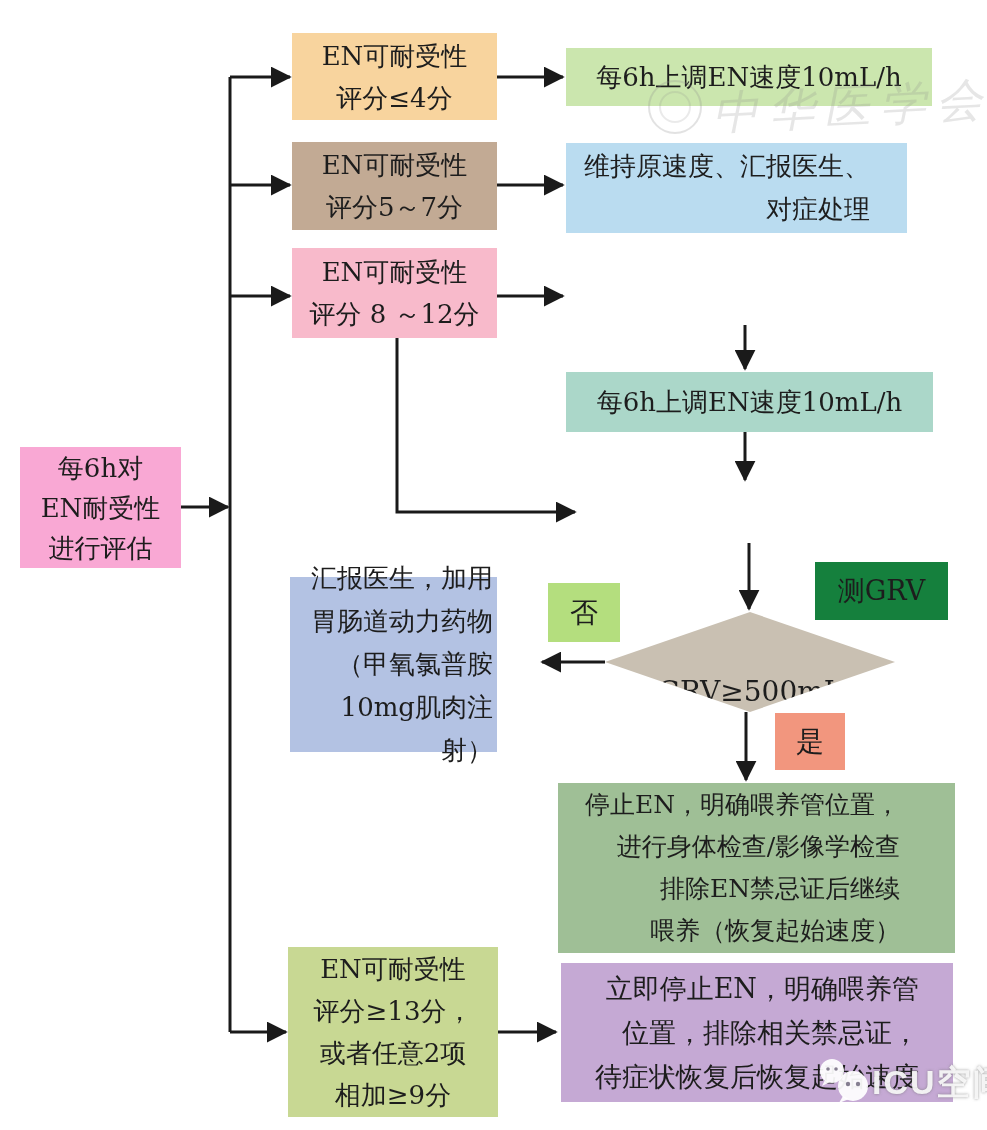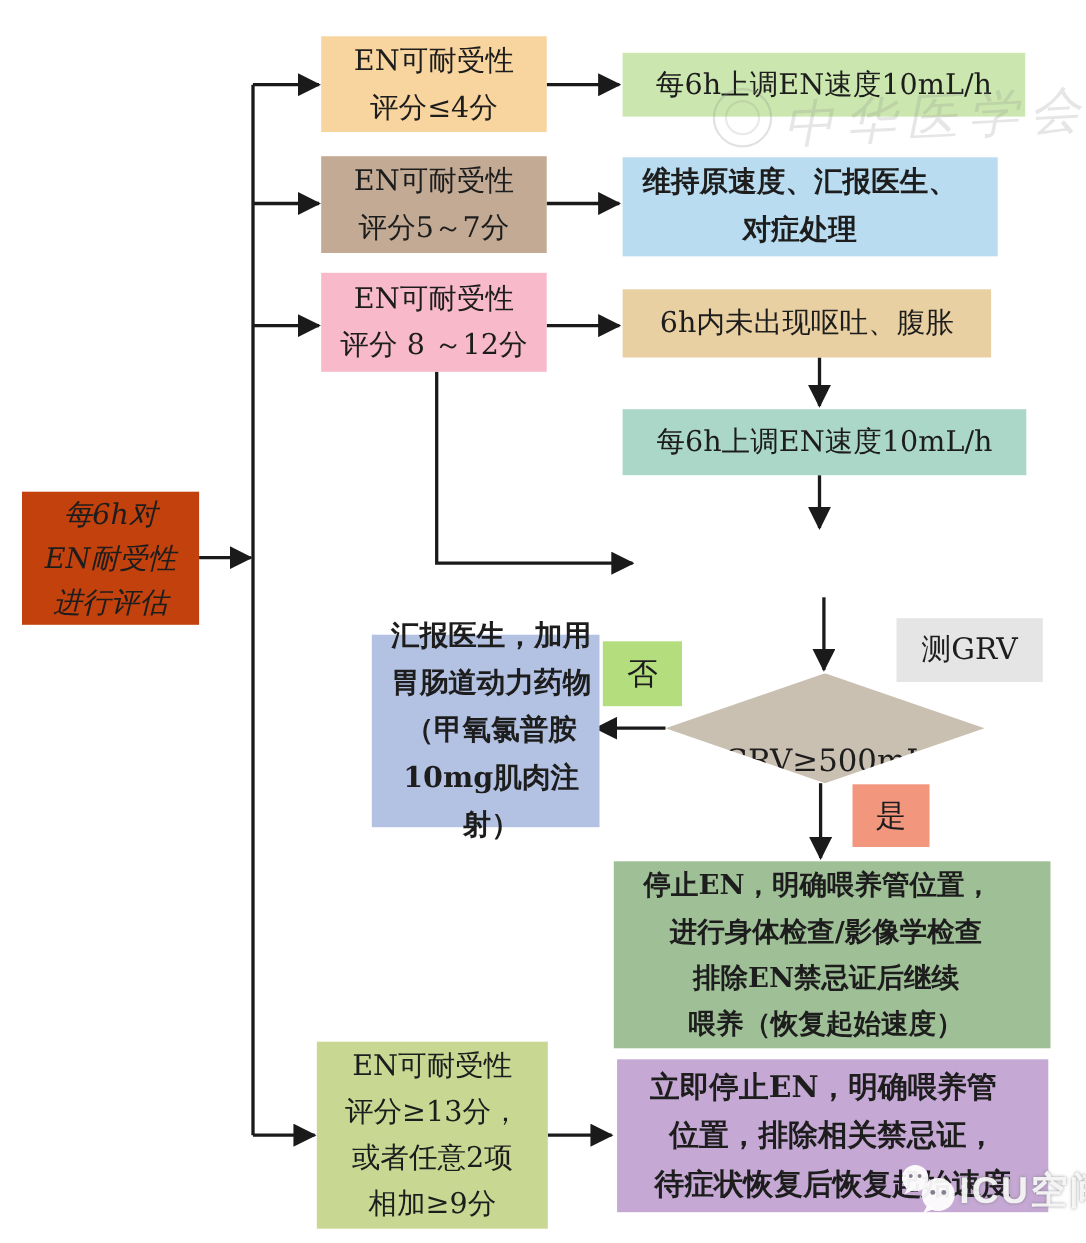--- a/index.html
+++ b/index.html
@@ -7,37 +7,37 @@
     position:relative;width:987px;height:1130px;background:#ffffff;
     overflow:hidden;
     font-family:"DejaVu Serif","Liberation Serif",serif;
   }
   svg.connectors{position:absolute;left:0;top:0;z-index:1;}
   .box{
     position:absolute;z-index:2;display:flex;align-items:center;justify-content:center;
     color:#1d1d1d;white-space:pre-line;text-align:center;line-height:40px;font-size:26px;
   }
   .box .txt{display:block;}
-  .box.left-align{justify-content:flex-start;text-align:center;font-weight:bold;}
+  .box.left-align{justify-content:flex-start;text-align:right;}
   
-  .b-start       {left:20px;  top:447px; width:161px; height:121px; background:#c2410c;font-style:italic;}
+  .b-start       {left:20px;  top:447px; width:161px; height:121px; background:#f9a8d4;}
   .b-le4         {left:292px; top:33px;  width:205px; height:87px;  background:#f8d49e; line-height:42px;}
   .b-57          {left:292px; top:142px; width:205px; height:88px;  background:#c2aa94; line-height:42px;}
   .b-812         {left:292px; top:248px; width:205px; height:90px;  background:#f8bacb; line-height:42px;}
   .b-ge13        {left:288px; top:947px; width:210px; height:170px; background:#c8d893; line-height:42px;}
   
   .b-up-top      {left:566px; top:48px;  width:366px; height:58px;  background:#cbe6ae;}
   .b-maintain    {left:566px; top:143px; width:341px; height:90px;  background:#badcf0; line-height:43px;}
   .b-novomit     {left:566px; top:263px; width:335px; height:62px;  background:#e9d0a2;}
   .b-up-mid      {left:566px; top:372px; width:367px; height:60px;  background:#abd7c9;}
   .b-vomit      {left:578px; top:483px; width:333px; height:60px;  background:#f5ab92;}
-  .b-grv         {left:815px; top:562px; width:133px; height:58px;  background:#e5e5e5; font-size:27px;}
+  .b-grv         {left:815px; top:562px; width:133px; height:58px;  background:#15803d; font-size:27px;}
   .b-no          {left:548px; top:583px; width:72px;  height:59px;  background:#b4de7e; font-size:28px;}
   .b-yes         {left:775px; top:713px; width:70px;  height:57px;  background:#f2967e; font-size:28px;}
-  .b-prokinetic  {left:290px; top:577px; width:207px; height:175px; background:#b3c2e3; line-height:43px;margin-left:48px;}
+  .b-prokinetic  {left:290px; top:577px; width:207px; height:175px; background:#b3c2e3; line-height:43px;}
   .b-prokinetic .txt{padding-left:14px; padding-right:4px;}
   .b-maintain .txt{padding-left:18px;}
   .b-stop        {left:558px; top:783px; width:397px; height:170px; background:#9fbf96; line-height:42px; font-size:25px;}
   .b-stop .txt{padding-left:42px; padding-right:8px; text-indent:-15px;}
   .b-stopnow     {left:561px; top:963px; width:392px; height:139px; background:#c5a9d4; line-height:44px; font-size:27px;}
   .b-stopnow .txt{padding-left:34px; padding-right:4px; text-indent:-17px;}
   .b-diamond{
     left:605px; top:612px; width:290px; height:100px; background:#c9c0b2; font-size:28px;
     clip-path:polygon(50% 0, 100% 50%, 50% 100%, 0 50%);
     align-items:flex-end;
@@ -125,23 +125,20 @@
 
   <div class="box b-up-top">
     <span class="txt">每6h上调EN速度10mL/h</span>
   </div>
 
   <div class="box b-maintain left-align">
     <span class="txt">维持原速度、汇报医生、
 对症处理</span>
   </div>
 
-  <div class="box b-novomit">
-    <span class="txt">6h内未出现呕吐、腹胀</span>
-  </div>
 
   <div class="box b-up-mid">
     <span class="txt">每6h上调EN速度10mL/h</span>
   </div>
 
 
   <div class="box b-grv">
     <span class="txt">测GRV</span>
   </div>
 

